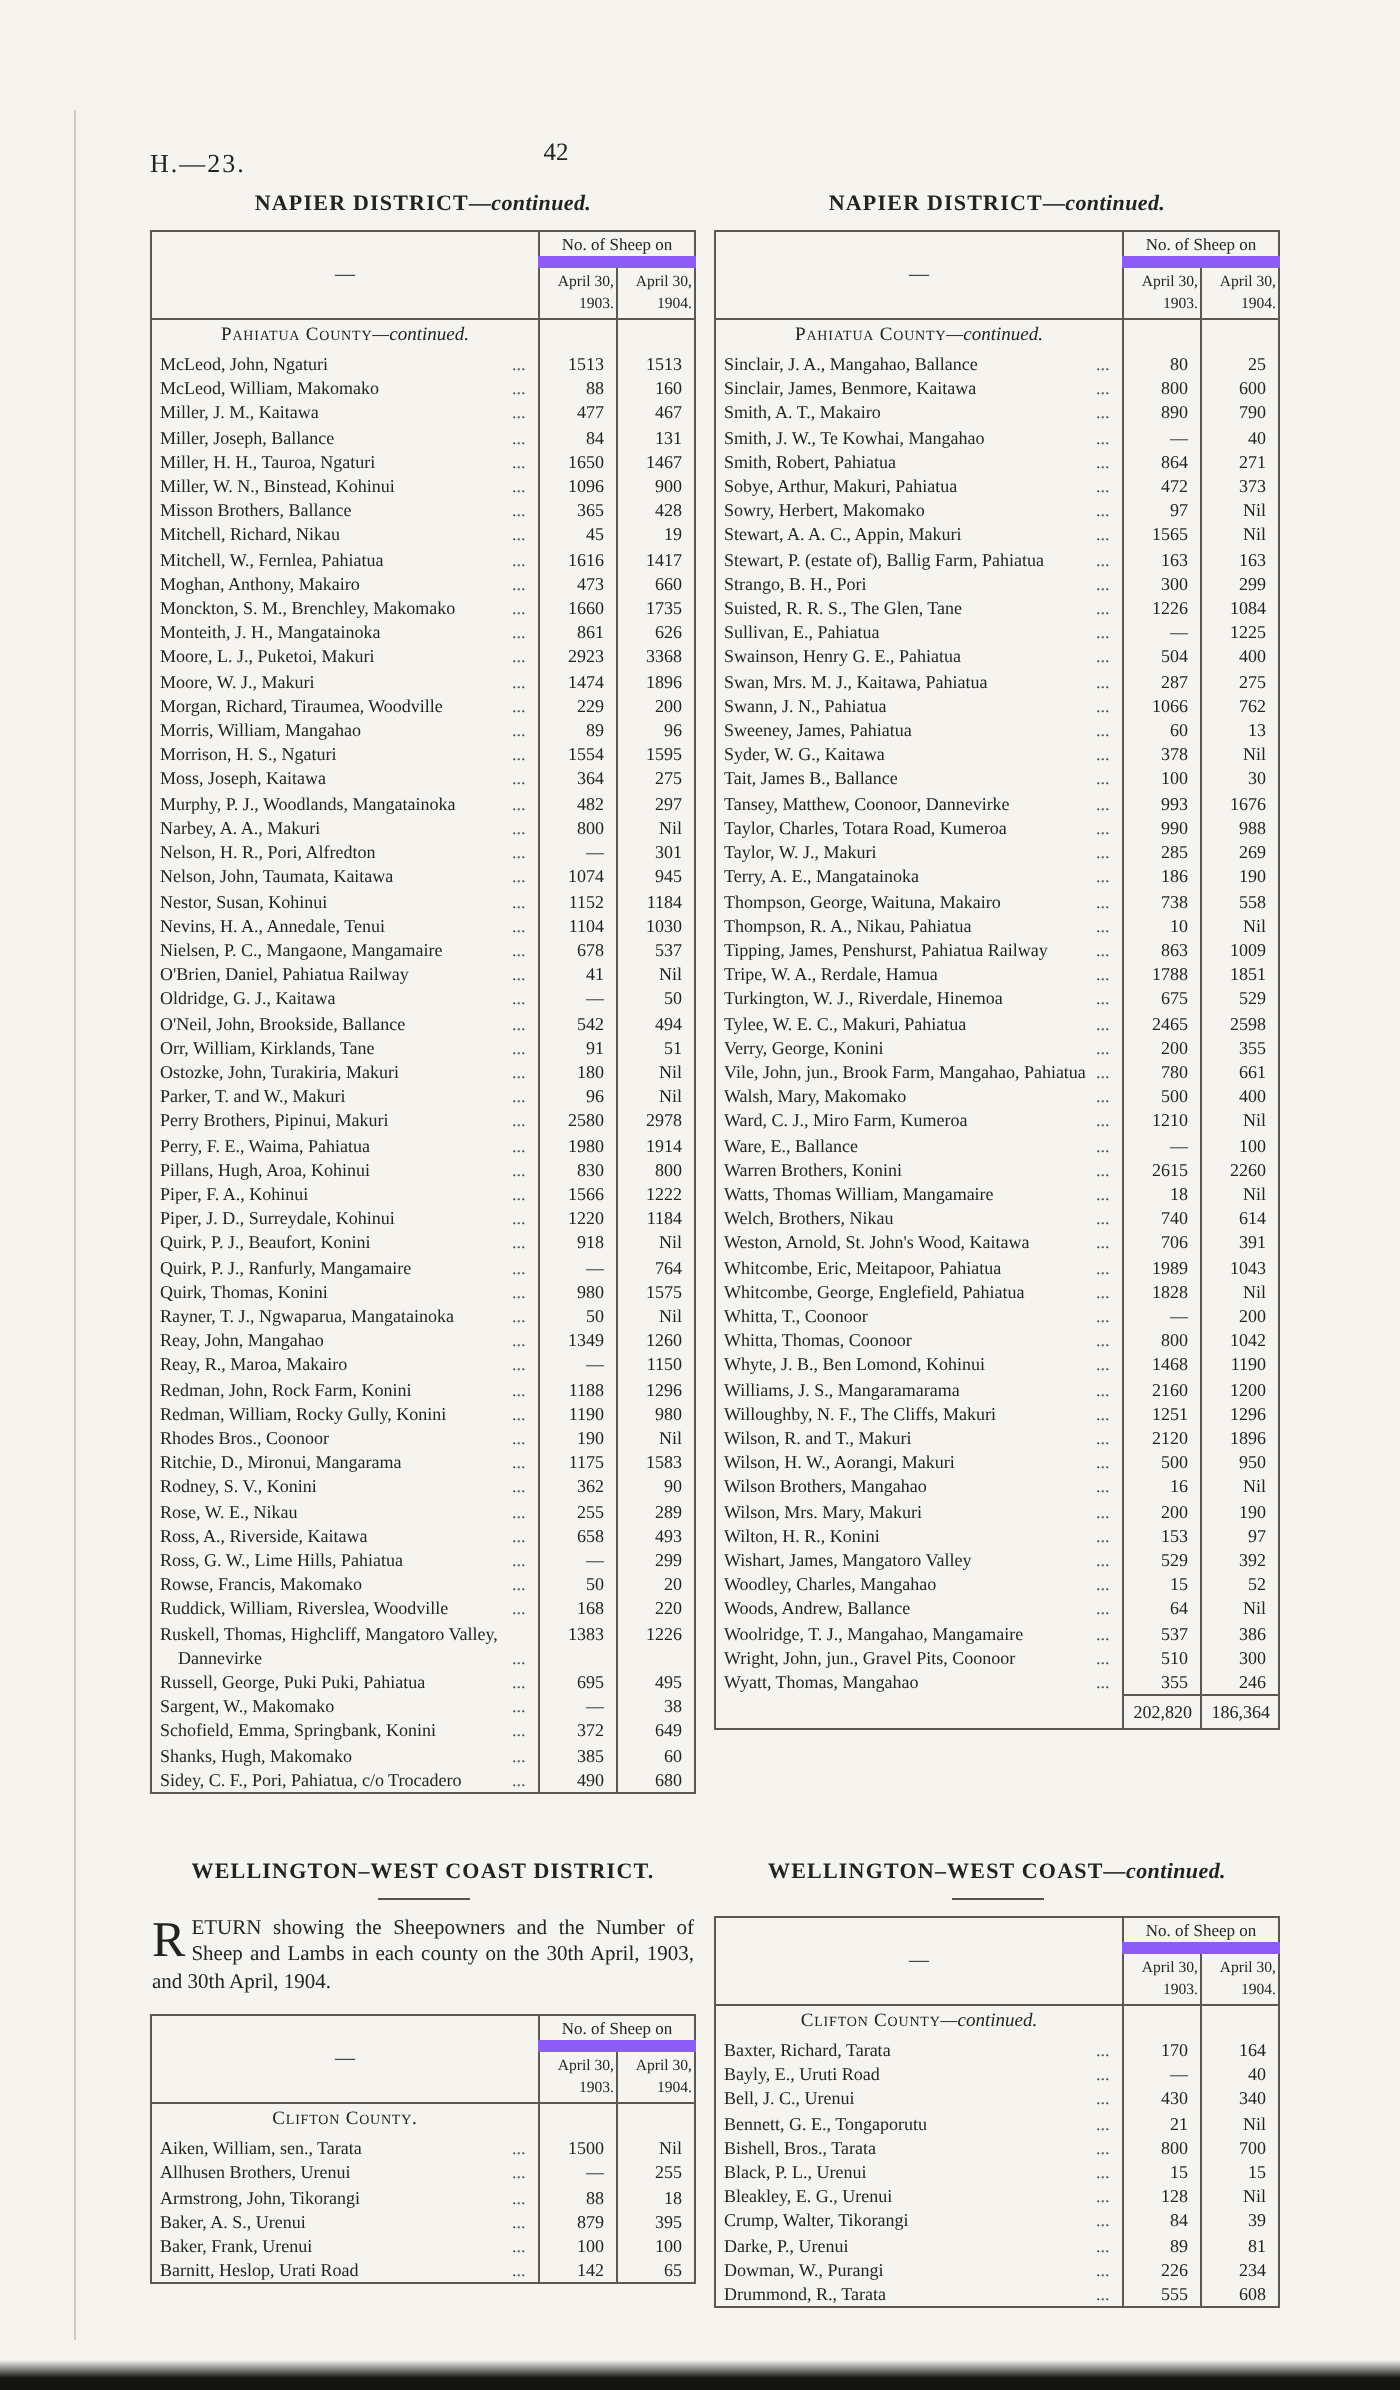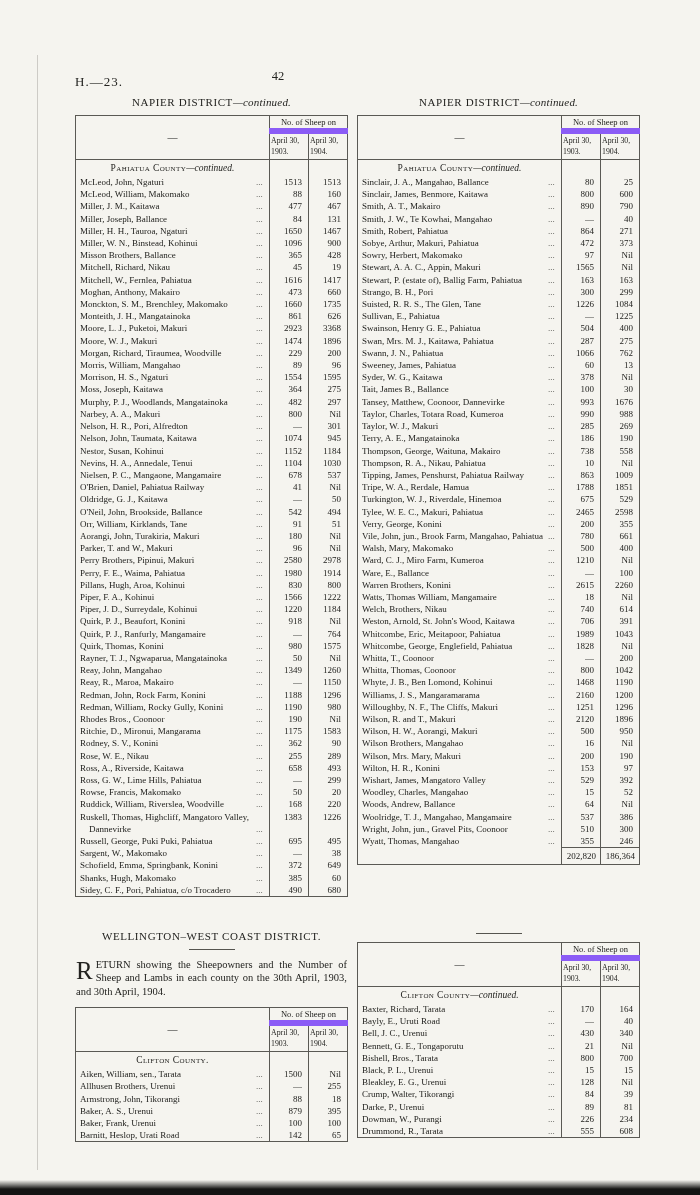--- a/index.html
+++ b/index.html
@@ -5,29 +5,29 @@
   *{box-sizing:border-box;margin:0;padding:0}
   html,body{width:700px;height:1195px}
   body{background:#f5f4ef;font-family:"Liberation Serif",serif;color:#232320;position:relative;overflow:hidden}
   .doc-ref{position:absolute;top:74px;left:75px;font-size:13px;letter-spacing:1px}
   .page-num{position:absolute;top:69px;left:0;width:556px;text-align:center;font-size:12.5px}
   .col{position:absolute}
   #napier-left{left:75px;top:96px;width:273px}
   #napier-right{left:357px;top:96px;width:283px}
   #wellington-left{left:75px;top:930px;width:273px}
   #wellington-right{left:357px;top:930px;width:283px}
-  .district-head{text-align:center;font-size:11px;font-weight:normal;letter-spacing:.6px;margin-bottom:7px;white-space:nowrap}
+  .district-head{text-align:center;font-size:11px;font-weight:bold;letter-spacing:.6px;margin-bottom:7px;white-space:nowrap}
   .district-head .cont{font-style:italic;letter-spacing:.2px}
   .head-rule{width:46px;height:1px;background:#55544f;margin:3px auto 8px}
   table.sheep{width:100%;border-collapse:collapse;border:1px solid #5a5954;table-layout:fixed}
   .sheep col.c-num{width:39px}
   .sheep th{font-weight:normal}
   .sheep .name-h{border-right:1px solid #5a5954;border-bottom:1px solid #5a5954;text-align:center;font-size:10px}
   .sheep .group-h{border-bottom:6px solid #8b5cf6;text-align:center;font-size:8.5px;height:14px;padding:1px 2px}
-  .sheep .date-h{border-bottom:1px solid #5a5954;border-left:1px solid #5a5954;text-align:left;font-size:7.8px;line-height:1.35;height:27px;padding:2px 1px}
+  .sheep .date-h{border-bottom:1px solid #5a5954;border-left:1px solid #5a5954;text-align:right;font-size:7.8px;line-height:1.35;height:27px;padding:2px 1px}
   .sheep td{font-size:9px;line-height:12.2px;vertical-align:top}
   .sheep td.nm{padding:0 4px 0 13px;text-indent:-9px}
   .sheep td.nm::after{content:"...";float:right;color:#4a4a46}
   .sheep td.num{border-left:1px solid #5a5954;text-align:right;padding:0 6px 0 1px}
   .sheep td.county{text-align:center;font-size:9.5px;line-height:15px;padding-top:1px}
   .sheep .county .sc{font-variant:small-caps;letter-spacing:.4px}
   .sheep .county .cont{font-style:italic}
   .sheep tfoot td.num{border-top:1px solid #5a5954;font-size:9px;line-height:16px;padding-right:4px}
   .intro{font-size:10.5px;line-height:13.4px;text-align:justify;margin:8px 1px 9px}
   .dropcap{float:left;font-size:25px;line-height:23px;padding:1px 3px 0 0}
@@ -206,21 +206,21 @@
             <td class="nm">O'Neil, John, Brookside, Ballance</td>
             <td class="num">542</td>
             <td class="num">494</td>
           </tr>
           <tr>
             <td class="nm">Orr, William, Kirklands, Tane</td>
             <td class="num">91</td>
             <td class="num">51</td>
           </tr>
           <tr>
-            <td class="nm">Aorangi, John, Turakiria, Makuri</td>
+            <td class="nm">Ostozke, John, Turakiria, Makuri</td>
             <td class="num">180</td>
             <td class="num">Nil</td>
           </tr>
           <tr>
             <td class="nm">Parker, T. and W., Makuri</td>
             <td class="num">96</td>
             <td class="num">Nil</td>
           </tr>
           <tr>
             <td class="nm">Perry Brothers, Pipinui, Makuri</td>
@@ -725,20 +725,21 @@
           <tr>
             <td class="nm">Barnitt, Heslop, Urati Road</td>
             <td class="num">142</td>
             <td class="num">65</td>
           </tr>
         </tbody>
     </table>
   </section>
 
   <section class="col" id="wellington-right">
+    <h2 class="district-head"><span>WELLINGTON–WEST COAST</span><span class="cont">—continued.</span></h2>
     <div class="head-rule"></div>
     <table class="sheep">
       <colgroup>
           <col>
           <col class="c-num">
           <col class="c-num">
         </colgroup>
       <thead>
         <tr>
           <th class="name-h" rowspan="2">—</th>

